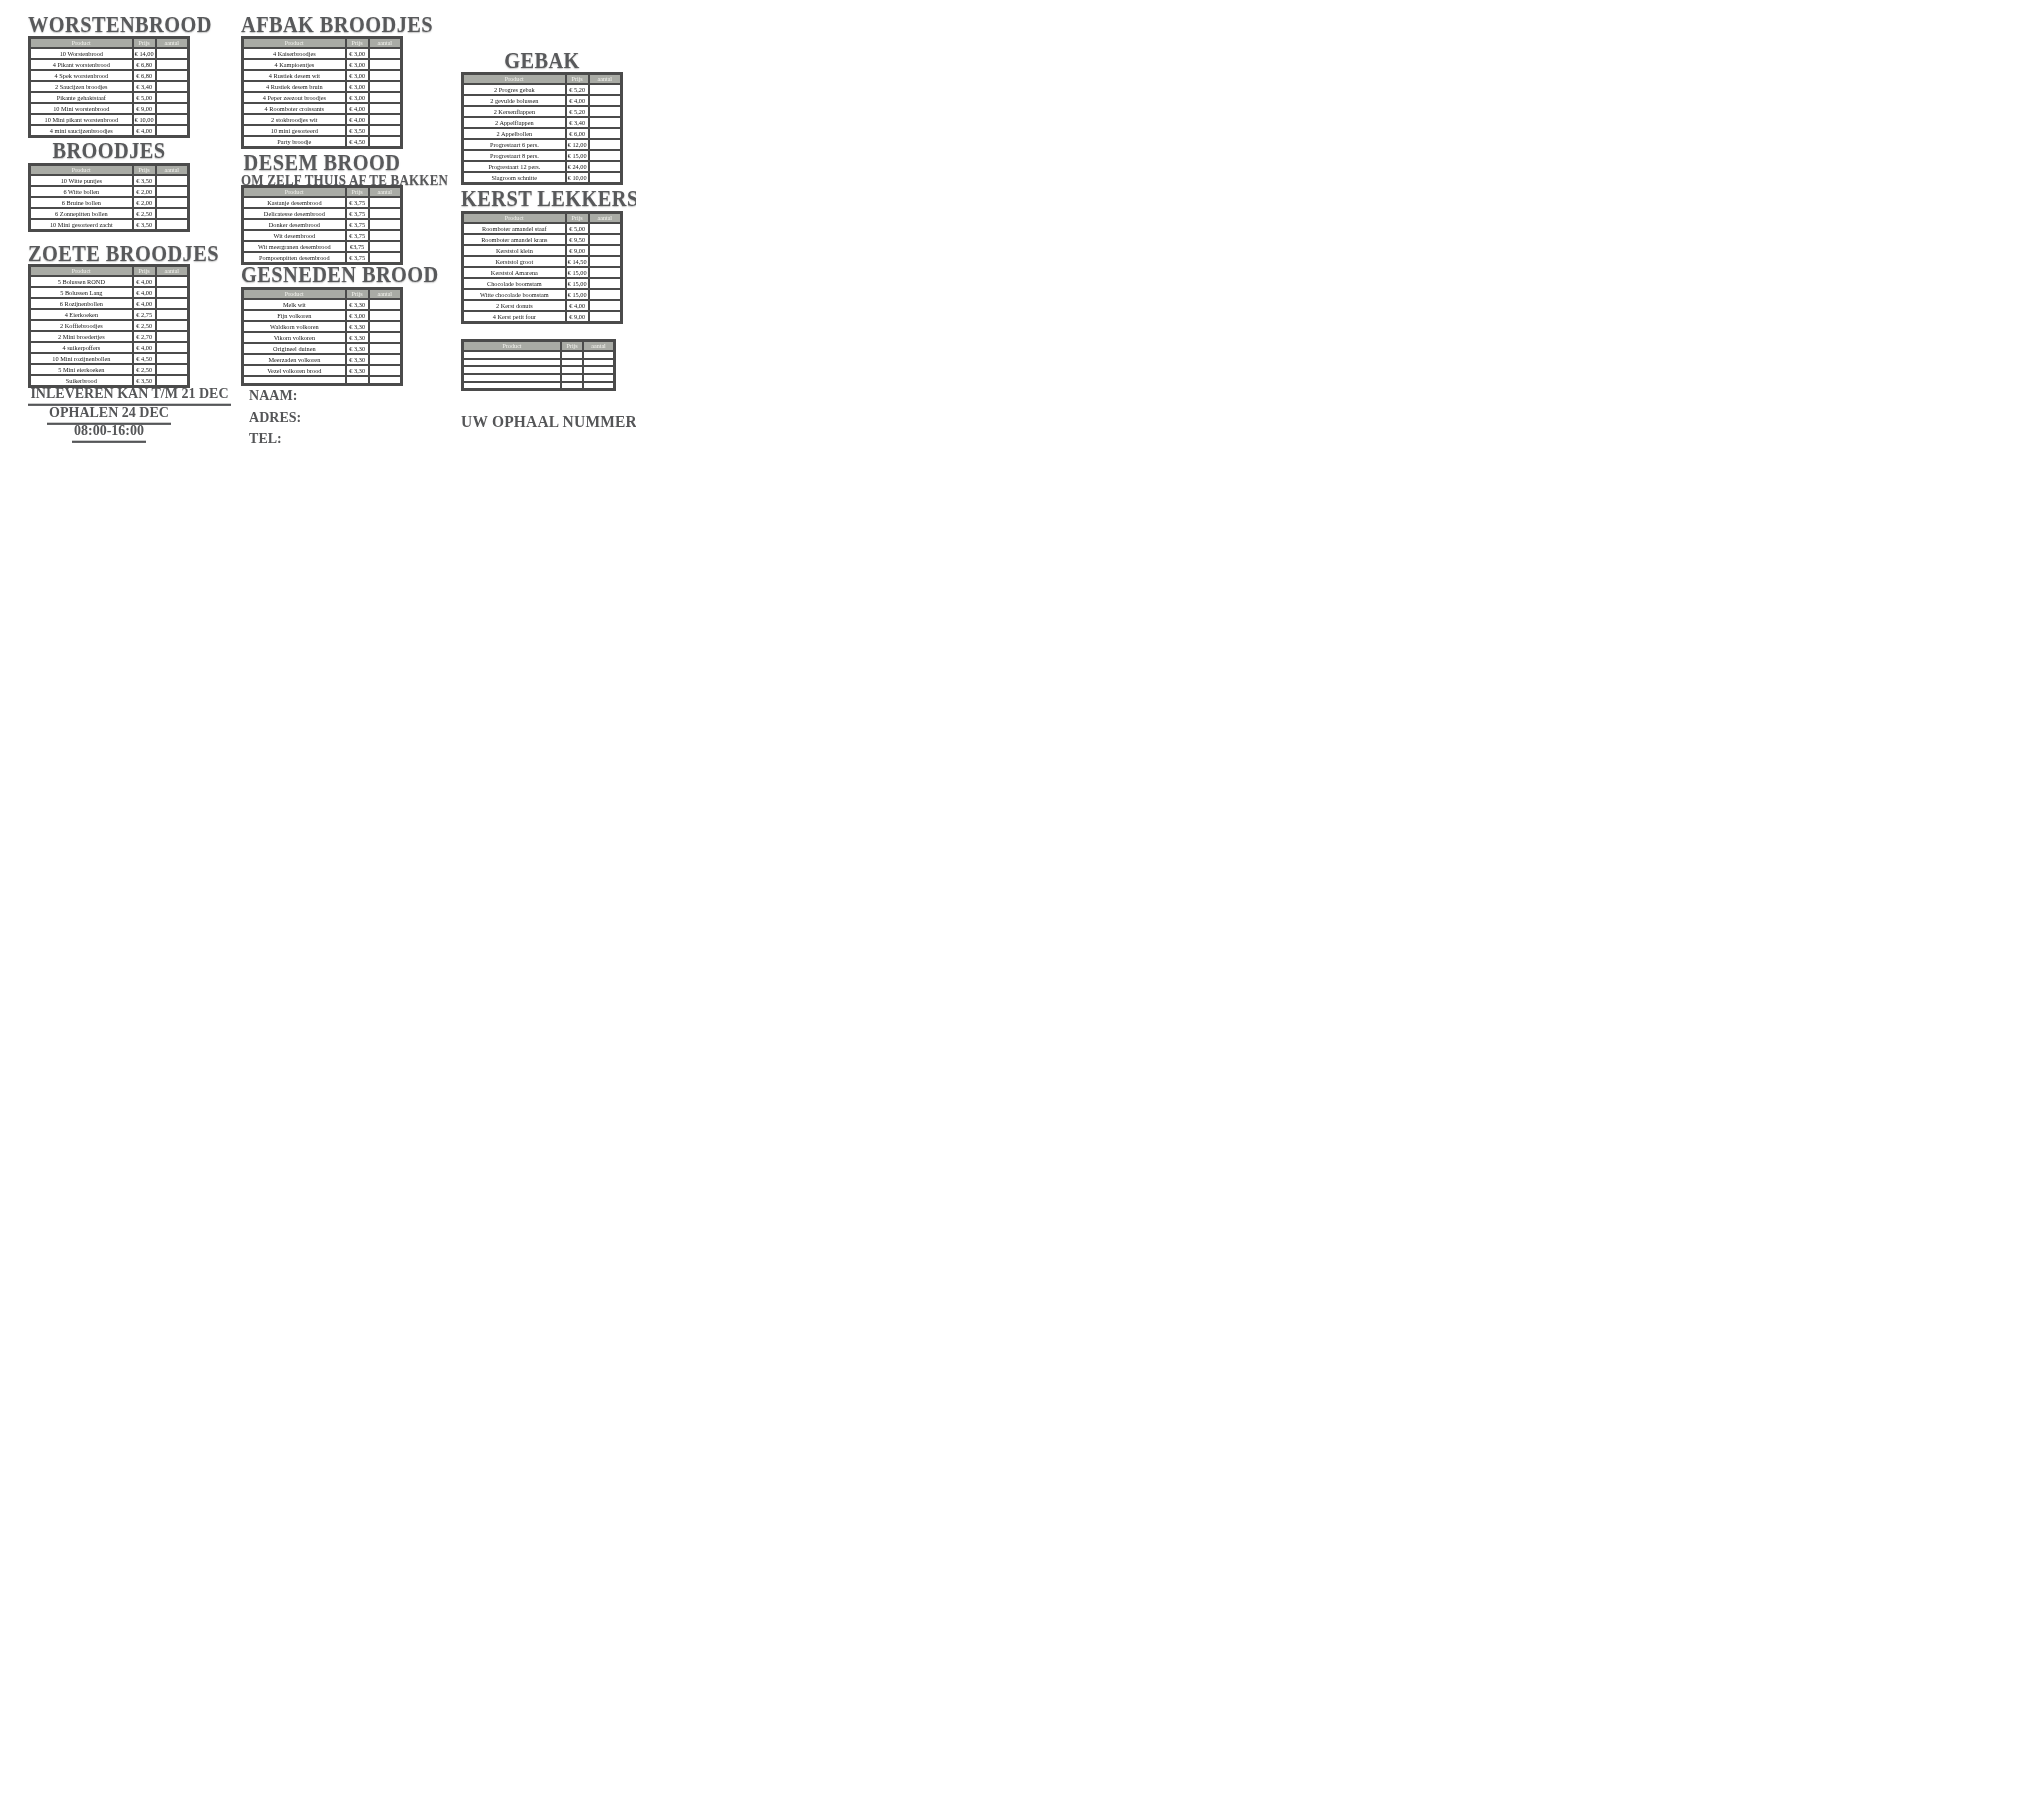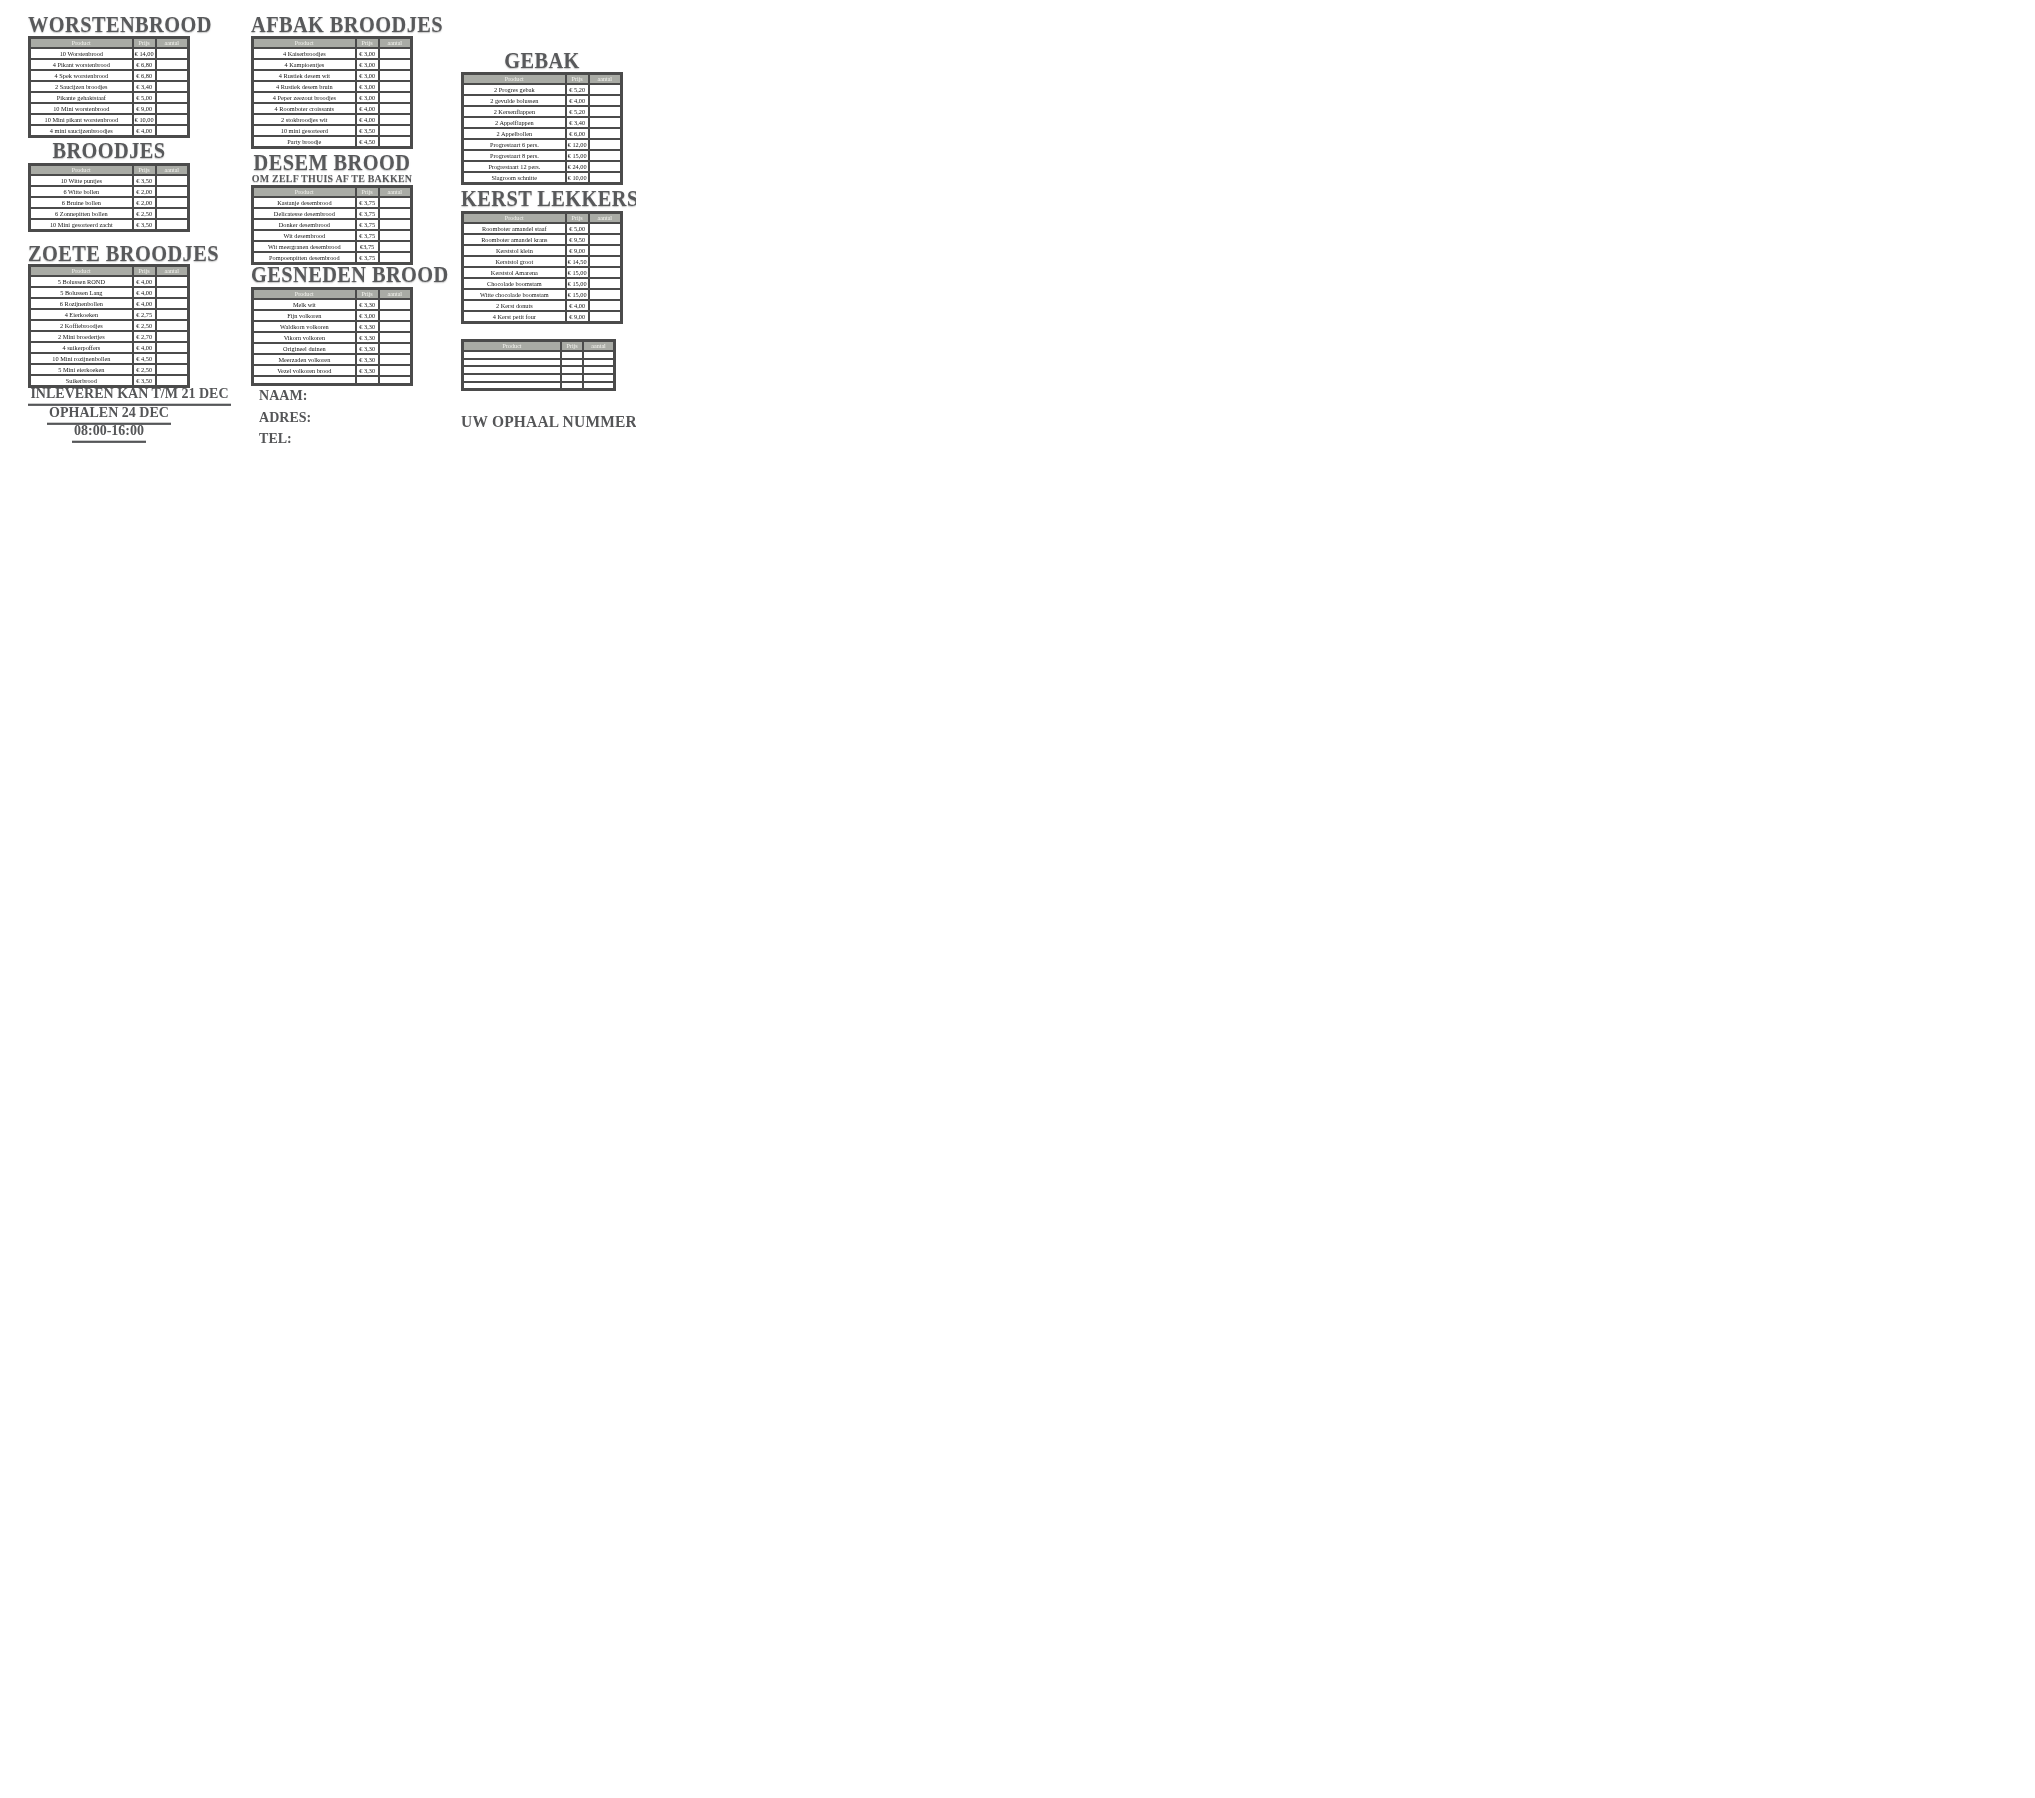--- a/index.html
+++ b/index.html
@@ -25,21 +25,21 @@
     margin:0;text-align:center;font-weight:700;
     color:var(--title);
     font-size:20.4px;line-height:1;letter-spacing:0.4px;
     transform:scaleY(1.12);transform-origin:center top;
     text-shadow:0 1.2px 1.2px rgba(0,0,0,0.25);
     white-space:nowrap;
   }
   .subtitle{
     margin:0;text-align:center;font-weight:700;
     color:var(--title);
-    font-size:10px;line-height:1;letter-spacing:0.2px;
+    font-size:13px;line-height:1;letter-spacing:0.2px;
     transform:scaleY(1.1);transform-origin:center top;
     text-shadow:0 0.8px 0.8px rgba(0,0,0,0.2);
     white-space:nowrap;
   }
   .twrap{
     border:2.4px solid var(--border);
     background:#ffffff;
     padding:0;
   }
   table.otable{
@@ -260,21 +260,21 @@
           </tr>
         </tbody>
     </table>
   </div>
 
   <p class="big-line abs" style="top:385px;"><span class="underline">INLEVEREN KAN T/M 21 DEC</span></p>
   <p class="big-line abs" style="top:404px;"><span class="underline">OPHALEN 24 DEC</span></p>
   <p class="big-line abs" style="top:422px;"><span class="underline">08:00-16:00</span></p>
 </div>
 
-<div class="col" style="left:241px;width:162px;margin-left:10px;">
+<div class="col" style="left:241px;width:162px;">
 
   <h2 class="title abs" style="top:13px;">AFBAK BROODJES</h2>
   <div class="twrap abs" style="top:36px;">
     <table class="otable">
       <thead>
           <tr>
         <th class="c-prod">Product</th>
         <th class="c-prijs">Prijs</th>
         <th class="c-aantal">aantal</th>
       </tr>

